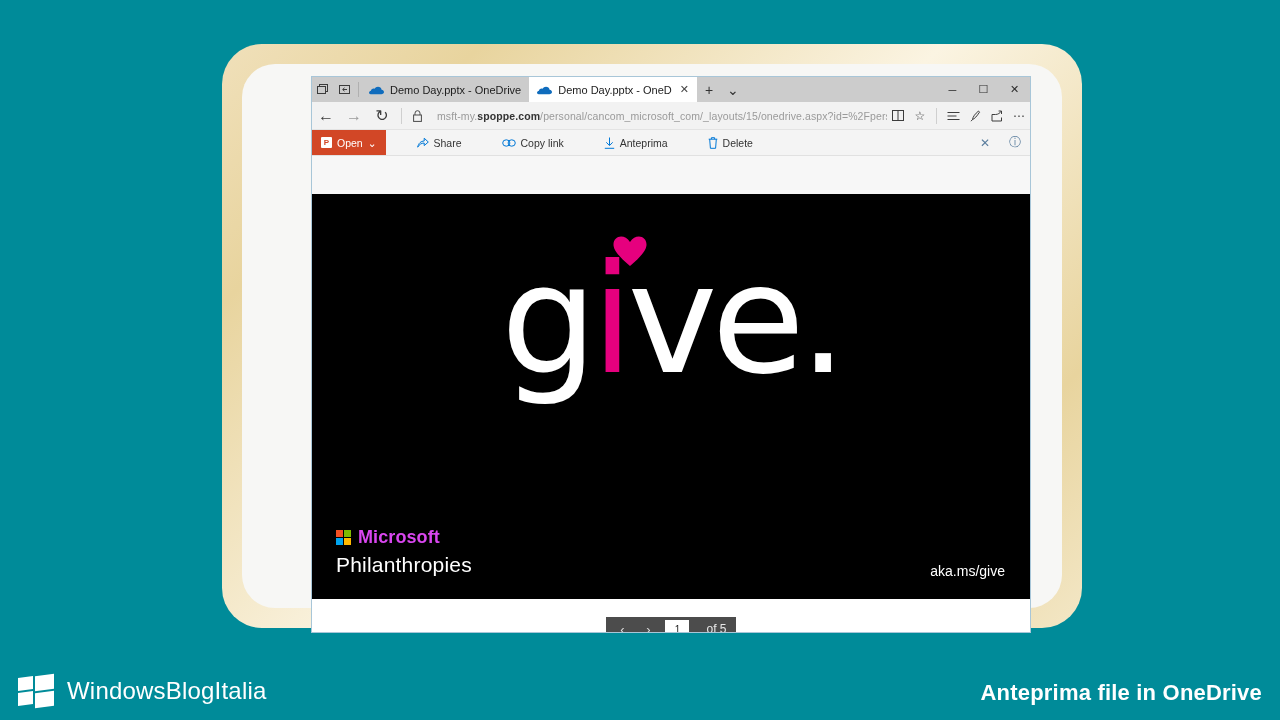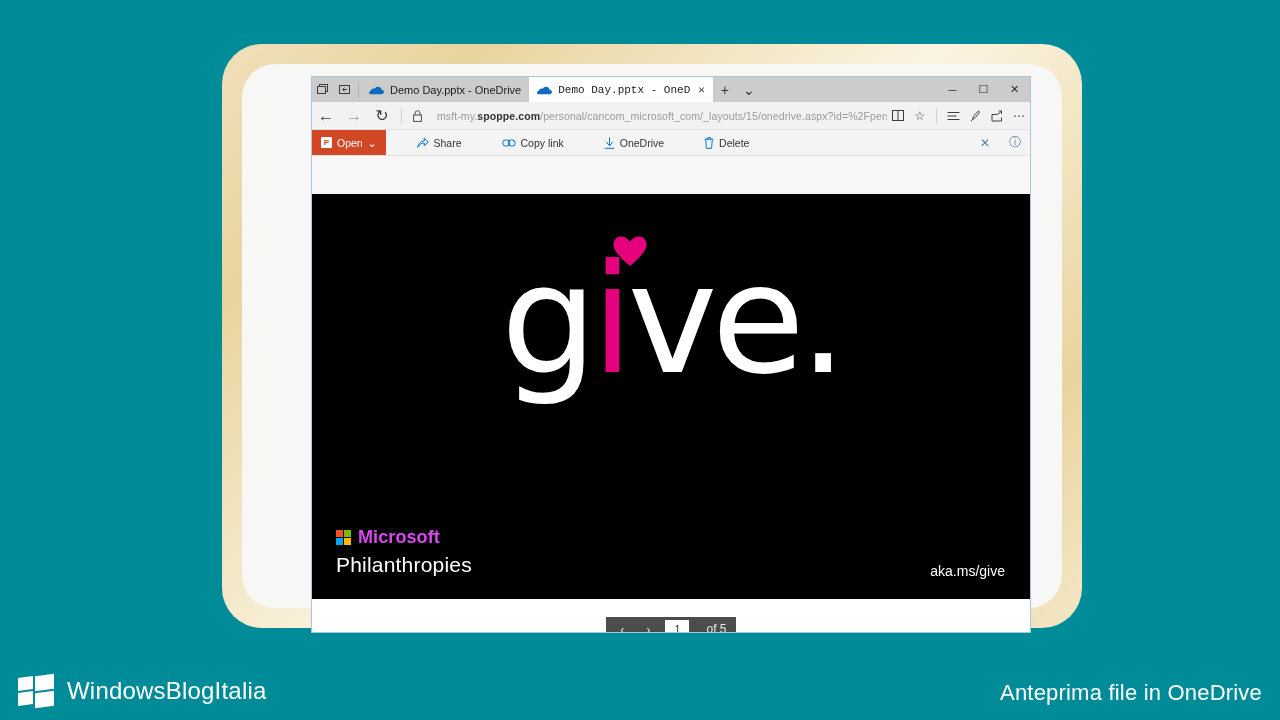--- a/index.html
+++ b/index.html
@@ -41,21 +41,21 @@
     width:22px; display:flex; align-items:center; justify-content:center;
     color:#3b3b3b;
   }
   .sys-sep { width:1px; background:#b0b0b0; margin:5px 2px; }
   .tab {
     display:flex; align-items:center; gap:6px;
     padding:0 8px; max-width:186px; height:100%;
     font-size:11px; color:#1b1b1b; white-space:nowrap;
   }
   .tab.inactive { background:#cccccc; }
-  .tab.active { background:#ffffff;font-family:Liberation Mono, monospace; }
+  .tab.active { background:#ffffff; }
   .tab-title { overflow:hidden; text-overflow:clip; }
   .tab-x { font-size:11px; color:#444; margin-left:2px; }
   .cloud {
     width:15px; height:10px; flex:0 0 auto; display:block;
   }
   .newtab, .tabmenu {
     width:24px; display:flex; align-items:center; justify-content:center;
     font-size:14px; color:#333;
   }
   .tabstrip-fill { flex:1; }
@@ -189,21 +189,21 @@
     width:36px; height:34px; position:relative;
   }
   .winflag i {
     position:absolute; background:#ffffff; display:block;
   }
   .wbi-text {
     color:#ffffff; font-size:24px; letter-spacing:0.2px;
   }
   .caption {
     position:absolute; right:18px; bottom:14px;
-    color:#ffffff; font-size:22px; font-weight:normal; letter-spacing:0.2px;
+    color:#ffffff; font-size:22px; font-weight:bold; letter-spacing:0.2px;
   }
 </style>
 </head>
 <body>
 
 <div class="device">
   <div class="device-inner">
     <div class="screen">
 
       <div class="tabstrip">
@@ -311,21 +311,21 @@
               </svg>
           </span>
           <span>Copy link</span>
         </div>
         <div class="cmd-item">
           <span class="cmd-ico">
             <svg width="11" height="12" viewBox="0 0 11 12">
                 <path d="M5.5 0.5 V8 M2.3 5.3 L5.5 8.6 L8.7 5.3 M0.8 11.3 H10.2" fill="none" stroke="#0078d7"></path>
               </svg>
           </span>
-          <span>OneDrive</span>
+          <span>Anteprima</span>
         </div>
         <div class="cmd-item">
           <span class="cmd-ico">
             <svg width="10" height="12" viewBox="0 0 10 12">
                 <path d="M0.7 2.2 H9.3 M3.4 2.2 V0.7 H6.6 V2.2 M1.7 2.2 L2.4 11.3 H7.6 L8.3 2.2" fill="none" stroke="#0078d7"></path>
               </svg>
           </span>
           <span>Delete</span>
         </div>
         <div class="cmd-fill"></div>

